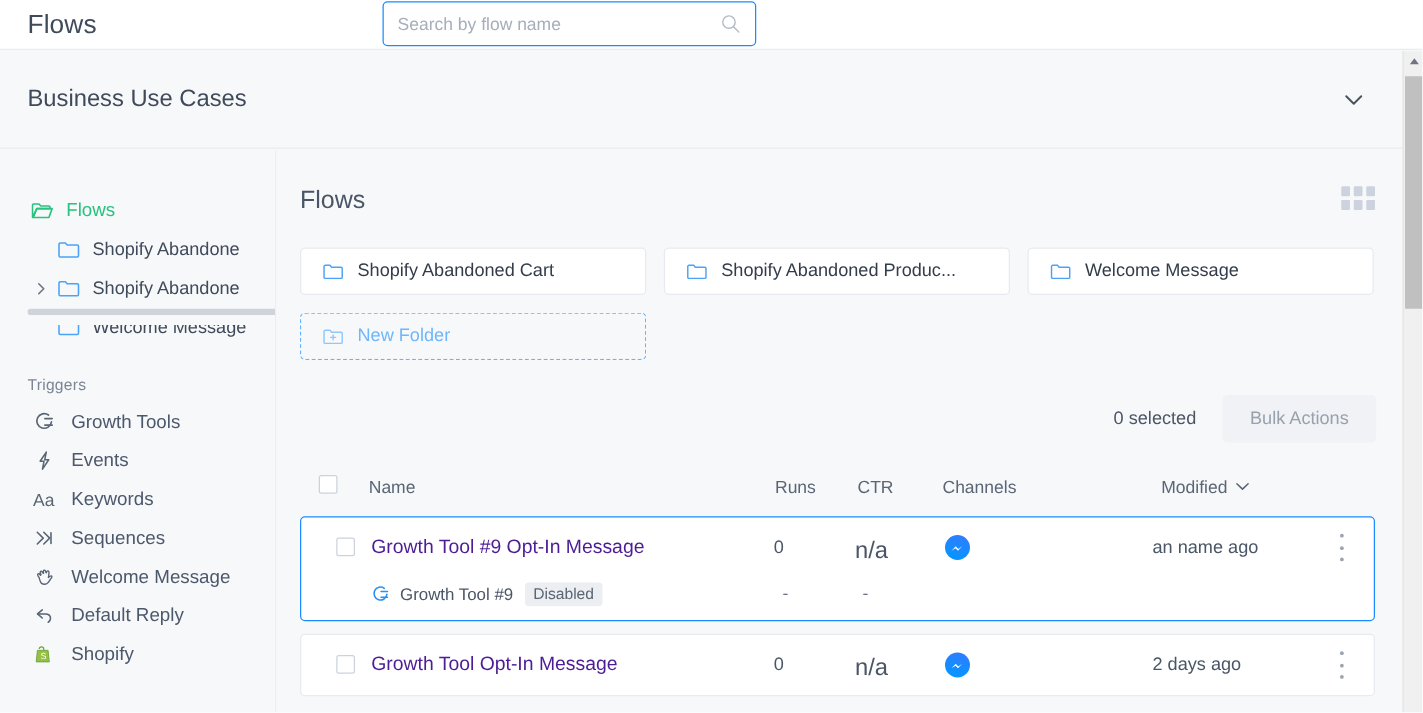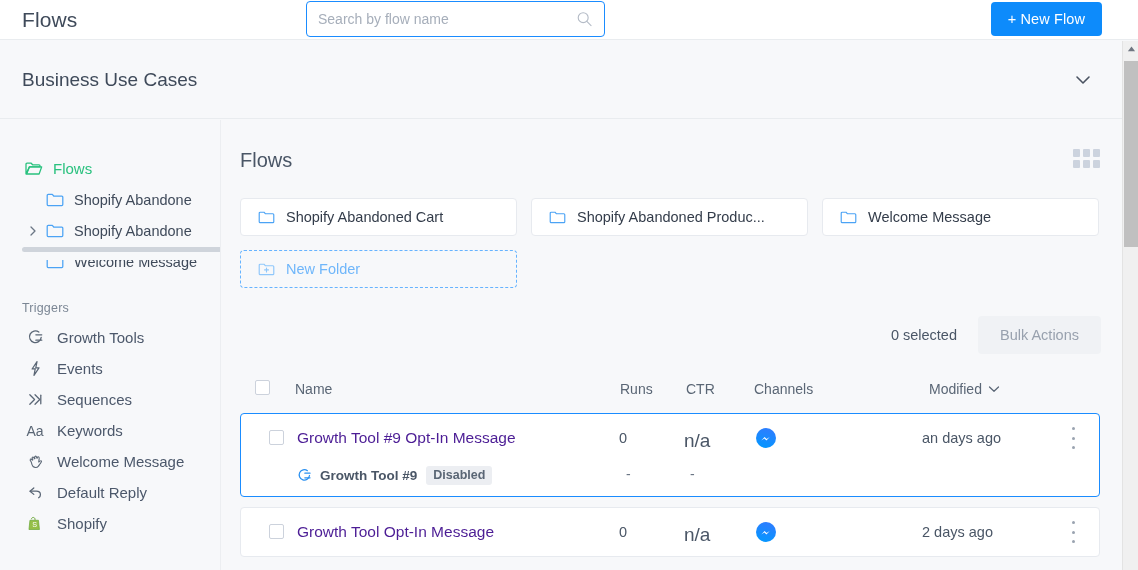--- a/index.html
+++ b/index.html
@@ -196,21 +196,21 @@
   .r-menu {
     position: absolute; right: 24px; top: 13px;
     width: 4px; height: 22px; cursor: pointer;
     display: flex; flex-direction: column; justify-content: space-between; align-items: center;
   }
   .r-menu i { width: 3px; height: 3px; border-radius: 50%; background: #9aa3b0; display:block; }
 
   .row-sub { position: relative; height: 34px; }
   .sub-trigger {
     position: absolute; left: 56px; top: 4px;
-    display: flex; align-items: center; font-size: 13.5px; color: #4a5666; font-weight: bold;
+    display: flex; align-items: center; font-size: 13.5px; color: #4a5666;
   }
   .sub-trigger .st-icon { width: 15px; height: 15px; margin-right: 8px; line-height: 0; flex: none; }
   .badge {
     margin-left: 9px; padding: 2px 7px 3px 7px;
     background: #eceef2; border-radius: 3px;
     font-size: 12.5px; color: #5a6675;
   }
   .sub-dash-runs { position: absolute; left: 385px; top: 4px; font-size: 14px; color: #6b7685; }
   .sub-dash-ctr  { position: absolute; left: 449px; top: 4px; font-size: 14px; color: #6b7685; }
 
@@ -239,21 +239,20 @@
     <div class="search-wrap">
       <input class="search-input" type="text" value="" placeholder="Search by flow name" style="">
       <span class="search-icon">
         <svg viewBox="0 0 16 16" width="15" height="15">
           <circle cx="6.6" cy="6.6" r="5.3" fill="none" stroke="#b4bbc6" stroke-width="1.2"></circle>
           <line x1="10.5" y1="10.5" x2="15" y2="15" stroke="#b4bbc6" stroke-width="1.2" stroke-linecap="round"></line>
         </svg>
       </span>
     </div>
 
-    <button class="new-flow-btn">+ New Flow</button>
   </div>
 
   <div class="section-bar">
     <div class="section-title">Business Use Cases</div>
     <span class="section-chevron">
       <svg viewBox="0 0 16 10" width="16" height="10">
         <polyline points="2,2 8,8 14,2" fill="none" stroke="#4a5361" stroke-width="1.6" stroke-linecap="round" stroke-linejoin="round"></polyline>
       </svg>
     </span>
   </div>
@@ -326,33 +325,33 @@
       <div class="side-item">
         <span class="si-icon">
           <svg viewBox="0 0 18 18" width="17" height="17">
             <path d="M10.6 1.8 5.4 9.5h3.3l-1.3 6.7 5.3-7.9H9.3z" fill="none" stroke="#5a6675" stroke-width="1.3" stroke-linejoin="round"></path>
           </svg>
         </span>
         <span>Events</span>
       </div>
 
       <div class="side-item">
+        <span class="si-icon" style="font-size:14px;color:#5a6675;line-height:1;">Aa</span>
+        <span>Keywords</span>
+      </div>
+
+      <div class="side-item">
         <span class="si-icon">
           <svg viewBox="0 0 18 18" width="17" height="17">
             <polyline points="3,4 8,9 3,14" fill="none" stroke="#5a6675" stroke-width="1.35" stroke-linecap="round" stroke-linejoin="round"></polyline>
             <polyline points="8.5,4 13.5,9 8.5,14" fill="none" stroke="#5a6675" stroke-width="1.35" stroke-linecap="round" stroke-linejoin="round"></polyline>
             <line x1="14.6" y1="4.4" x2="14.6" y2="13.6" stroke="#5a6675" stroke-width="1.35" stroke-linecap="round"></line>
           </svg>
         </span>
         <span>Sequences</span>
-      </div>
-
-      <div class="side-item">
-        <span class="si-icon" style="font-size:14px;color:#5a6675;line-height:1;">Aa</span>
-        <span>Keywords</span>
       </div>
 
       <div class="side-item">
         <span class="si-icon">
           <svg viewBox="0 0 18 18" width="17" height="17">
             <path d="M4.5 9.5c-.8-1-1.6-2.2-1-2.9.6-.6 1.5.1 2.2 1M6.2 7.3C5.5 6.1 5.1 4.9 5.9 4.4c.8-.5 1.5.5 2 1.6M8.4 5.9c-.4-1.1-.5-2.2.4-2.5.9-.3 1.3.8 1.6 1.9M10.8 5.6c0-1 .4-1.8 1.2-1.7.9.1 1 1.1.9 2.1l-.5 3.6c1-1 2.1-1.9 2.8-1.3.7.6-.2 1.7-1 2.7-1 1.3-1.6 2.3-2.3 3.1-1.3 1.5-3.9 1.6-5.5.2C5.3 13.3 4.8 10.6 4.5 9.5" fill="none" stroke="#5a6675" stroke-width="1.15" stroke-linecap="round" stroke-linejoin="round"></path>
           </svg>
         </span>
         <span>Welcome Message</span>
       </div>
@@ -470,21 +469,21 @@
               <defs>
                 <linearGradient id="mg1" x1="0" y1="1" x2="0.3" y2="0">
                   <stop offset="0" stop-color="#0099ff"></stop>
                   <stop offset="1" stop-color="#2b7fff"></stop>
                 </linearGradient>
               </defs>
               <circle cx="11" cy="11" r="10" fill="url(#mg1)"></circle>
               <path d="M6.2 13.6 9.6 10l2 2.1 3.1-2.1-3.3 3.6-2-2.1z" fill="#ffffff"></path>
             </svg>
           </div>
-          <div class="r-mod">an days ago</div>
+          <div class="r-mod">an name ago</div>
           <div class="r-menu">
             <i></i>
             <i></i>
             <i></i>
           </div>
         </div>
         <div class="row-sub">
           <div class="sub-trigger">
             <span class="st-icon">
               <svg viewBox="0 0 18 18" width="15" height="15">

